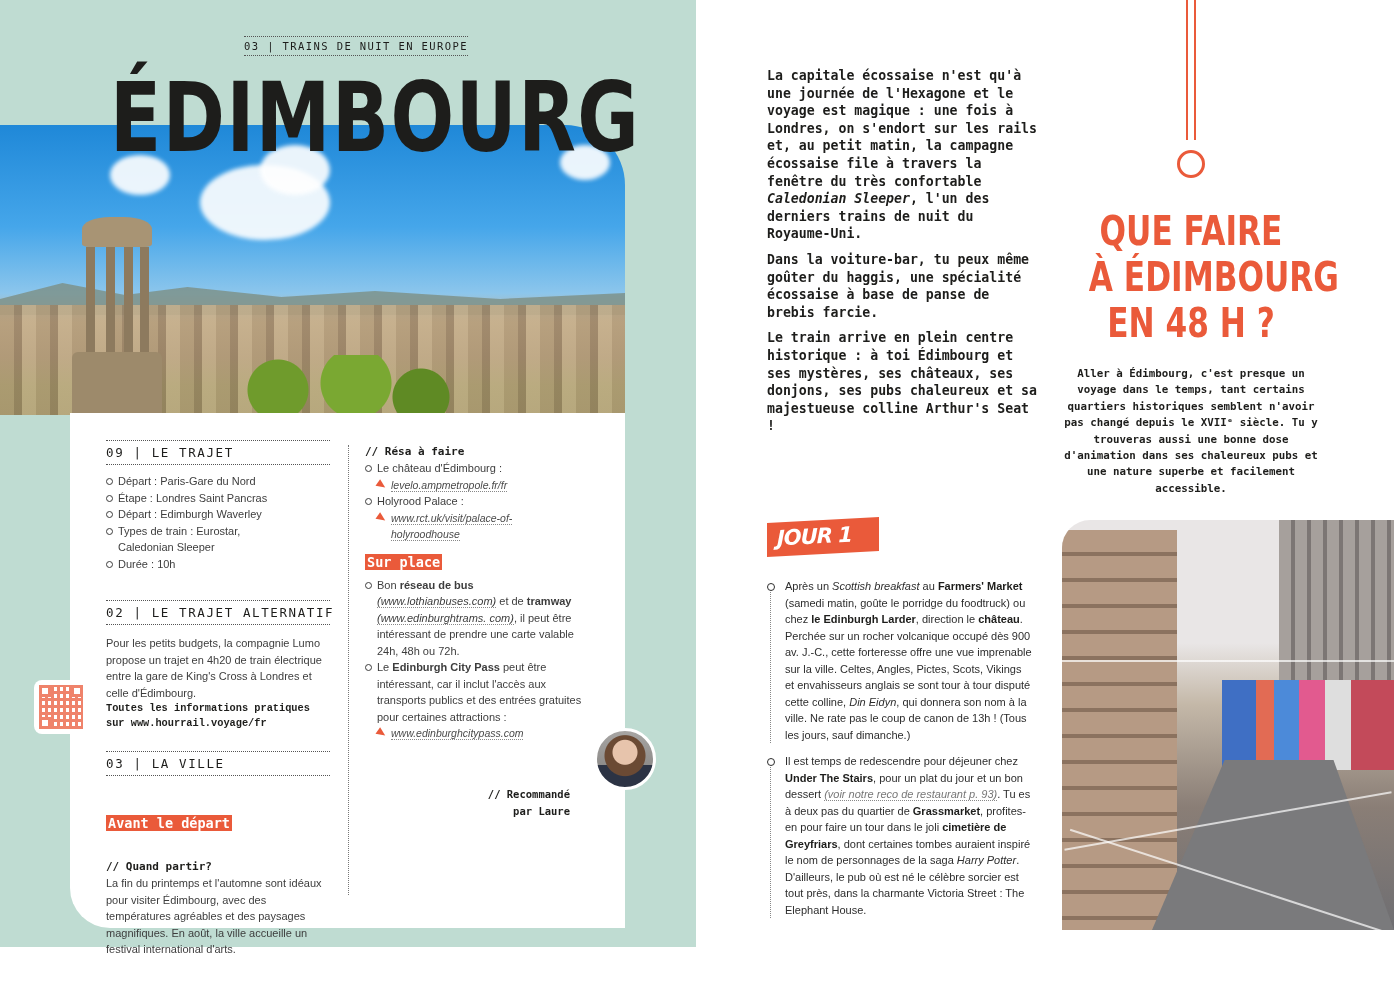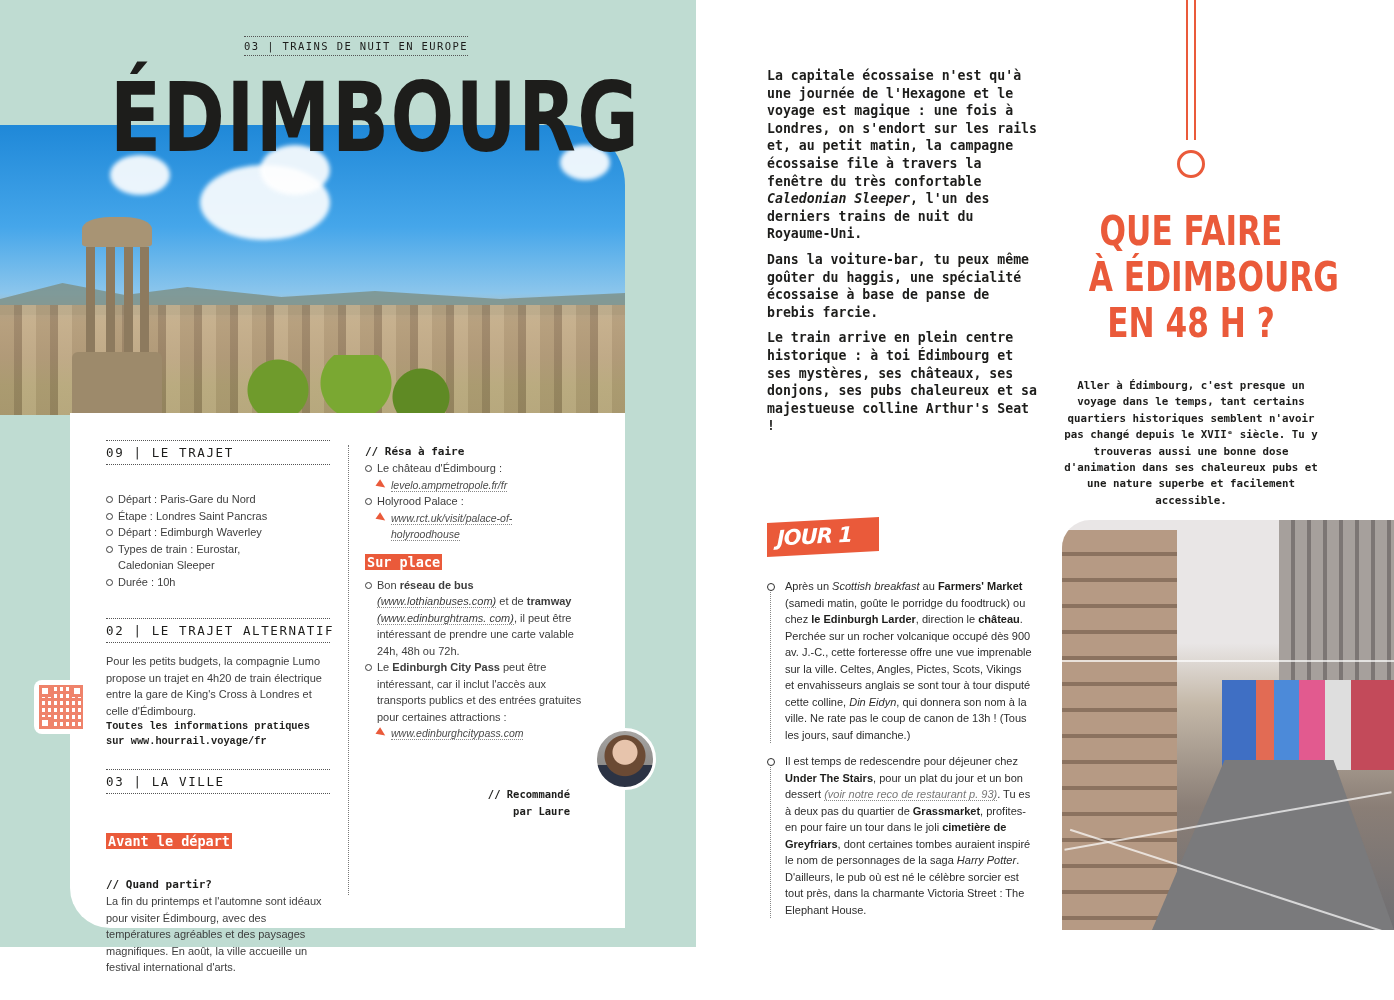--- a/index.html
+++ b/index.html
@@ -24,21 +24,21 @@
 
   .title { position: absolute; left: 110px; top: 70px; font-family: "DejaVu Sans", sans-serif; font-weight: bold; font-size: 96px; letter-spacing: 2px; color: #1d1d1b; transform: scaleX(0.78); transform-origin: left top; line-height: 1; white-space: nowrap; }
 
   .card { position: absolute; left: 70px; top: 413px; width: 555px; height: 515px; background: #ffffff; border-bottom-left-radius: 40px; }
 
   .col-a { position: absolute; left: 106px; top: 440px; width: 224px; }
   .col-b { position: absolute; left: 348px; top: 445px; width: 245px; height: 450px; border-left: 1px dotted #777; padding-left: 16px; }
 
   .sec-head { font-family: "DejaVu Sans Mono", monospace; font-size: 12.5px; letter-spacing: 1.6px; color: #1d1d1b; border-top: 1px dotted #555; border-bottom: 1px dotted #555; padding: 4px 0 4px 0; white-space: nowrap; }
 
-  .list { list-style: none; margin-top: 26px; }
+  .list { list-style: none; margin-top: 8px; }
   .list li { position: relative; padding-left: 12px; font-size: 11px; line-height: 16.5px; color: #3d3d3d; }
   .list li::before { content: ""; position: absolute; left: 0; top: 5px; width: 5px; height: 5px; border: 1px solid #3d3d3d; border-radius: 50%; }
   .list li .cont { display: block; }
 
   .para { font-size: 11px; line-height: 16.5px; color: #3d3d3d; margin-top: 10px; }
   .mono-bold { font-family: Liberation Mono, monospace; font-weight: bold; font-size: 10.3px; line-height: 15px; color: #1d1d1b; }
 
   .highlight { display: inline-block; font-family: "DejaVu Sans Mono", monospace; font-weight: bold; font-size: 13.5px; color: #ffffff; background: #ea5a3a; padding: 0 2px; line-height: 16px; }
 
   .sub-head { font-family: "DejaVu Sans Mono", monospace; font-weight: bold; font-size: 11px; color: #1d1d1b; }
@@ -63,21 +63,21 @@
   .intro { position: absolute; left: 767px; top: 67px; width: 270px; font-family: "DejaVu Sans Mono", monospace; font-weight: bold; font-size: 13.2px; line-height: 17.6px; color: #1d1d1b; }
   .intro p { margin-bottom: 8px; }
   .intro em { font-style: italic; }
 
   .deco-line { position: absolute; left: 1186px; top: 0; width: 10px; height: 140px; border-left: 2.5px solid #ea5a3a; border-right: 2.5px solid #ea5a3a; }
   .deco-circle { position: absolute; left: 1177px; top: 150px; width: 28px; height: 28px; border: 3px solid #ea5a3a; border-radius: 50%; }
 
   .que-faire { position: absolute; left: 1060px; top: 208px; width: 262px; text-align: center; font-family: "DejaVu Sans", sans-serif; font-weight: bold; font-size: 40px; line-height: 46px; color: #ea5a3a; }
   .que-faire span { display: block; transform: scaleX(0.78); white-space: nowrap; }
 
-  .chapeau { position: absolute; left: 1058px; top: 378px; width: 266px; text-align: center; font-family: "DejaVu Sans Mono", monospace; font-weight: bold; font-size: 10.8px; line-height: 16.4px; color: #1d1d1b; }
+  .chapeau { position: absolute; left: 1058px; top: 366px; width: 266px; text-align: center; font-family: "DejaVu Sans Mono", monospace; font-weight: bold; font-size: 10.8px; line-height: 16.4px; color: #1d1d1b; }
 
   .jour-badge { position: absolute; left: 767px; top: 520px; width: 112px; height: 34px; background: #ea5a3a; transform: skewY(-3deg); }
   .jour-badge span { position: absolute; left: 10px; top: 4px; font-family: "DejaVu Sans", sans-serif; font-weight: bold; font-style: italic; font-size: 21px; color: #ffffff; letter-spacing: -1px; }
 
   .day-list { position: absolute; left: 767px; top: 578px; width: 265px; }
   .day-item { position: relative; padding-left: 18px; font-size: 11px; line-height: 16.5px; color: #2d2d2d; margin-bottom: 10px; }
   .day-item::before { content: ""; position: absolute; left: 0; top: 5px; width: 6px; height: 6px; border: 1.3px solid #2d2d2d; border-radius: 50%; }
   .day-item::after { content: ""; position: absolute; left: 3px; top: 14px; bottom: 0; border-left: 1px dotted #888; }
   .day-item b { color: #1d1d1b; }
   .day-item .ref { font-style: italic; color: #777; border-bottom: 1px dotted #888; }

